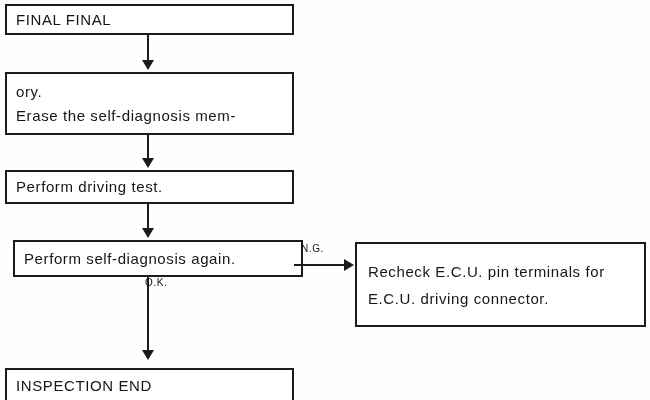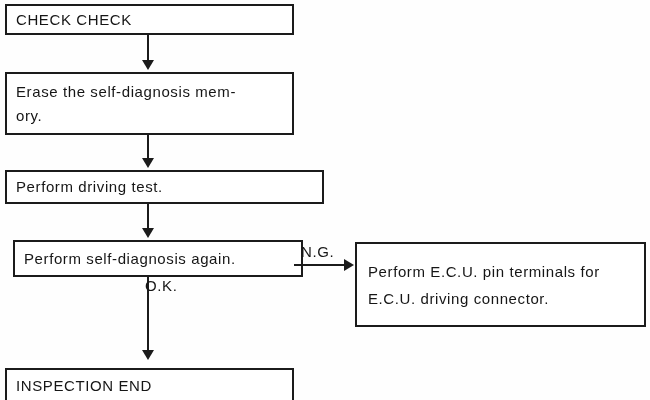--- a/index.html
+++ b/index.html
@@ -22,21 +22,21 @@
     flex-direction: column;
     justify-content: center;
     padding-left: 9px;
     padding-right: 4px;
     line-height: 24px;
   }
   .node span { display: block; white-space: nowrap; }
 
   .node-final-check      { left: 5px;   top: 4px;   width: 289px; height: 31px; }
   .node-erase-memory     { left: 5px;   top: 72px;  width: 289px; height: 63px; }
-  .node-driving-test     { left: 5px;   top: 170px; width: 319px; height: 34px; justify-content: center; }
+  .node-driving-test     { left: 5px;   top: 170px; width: 289px; height: 34px; justify-content: center; }
   .node-self-diagnosis   { left: 13px;   top: 240px; width: 290px; height: 37px; }
   .node-inspection-end   { left: 5px;   top: 362px; width: 289px; height: 36px; margin-top: 6px; }
   .node-recheck-ecu      { left: 355px; top: 242px; width: 291px; height: 85px;
                            line-height: 27px; padding-left: 11px; justify-content: center; }
 
   .vline {
     position: absolute;
     width: 2px;
     background: #1b1b1b;
     left: 147px;
@@ -70,56 +70,56 @@
     position: absolute;
     width: 0; height: 0;
     border-top: 6px solid transparent;
     border-bottom: 6px solid transparent;
     border-left: 10px solid #1b1b1b;
     left: 344px; top: 259px;
   }
 
   .edge-label {
     position: absolute;
-    font-size: 15px;
+    font-size: 10px;
     letter-spacing: 0.6px;
     color: #161616;
     white-space: nowrap;
   }
   .label-ok { left: 145px; top: 277px; text-align: right; }
   .label-ng { left: 301px; top: 243px; }
 </style>
 </head>
 <body>
 
 <div class="flowchart">
 
   <div class="node node-final-check">
-    <span>CHECK CHECK</span>
+    <span>FINAL FINAL</span>
   </div>
 
   <div class="node node-erase-memory">
+    <span>ory.</span>
     <span>Erase the self-diagnosis mem-</span>
-    <span>ory.</span>
   </div>
 
   <div class="node node-driving-test">
     <span>Perform driving test.</span>
   </div>
 
   <div class="node node-self-diagnosis">
     <span>Perform self-diagnosis again.</span>
   </div>
 
   <div class="node node-inspection-end">
     <span>INSPECTION END</span>
   </div>
 
   <div class="node node-recheck-ecu">
-    <span>Perform E.C.U. pin terminals for</span>
+    <span>Recheck E.C.U. pin terminals for</span>
     <span>E.C.U. driving connector.</span>
   </div>
 
   <div class="vline vline-1"></div>
   <div class="head-down head-down-1"></div>
 
   <div class="vline vline-2"></div>
   <div class="head-down head-down-2"></div>
 
   <div class="vline vline-3"></div>

